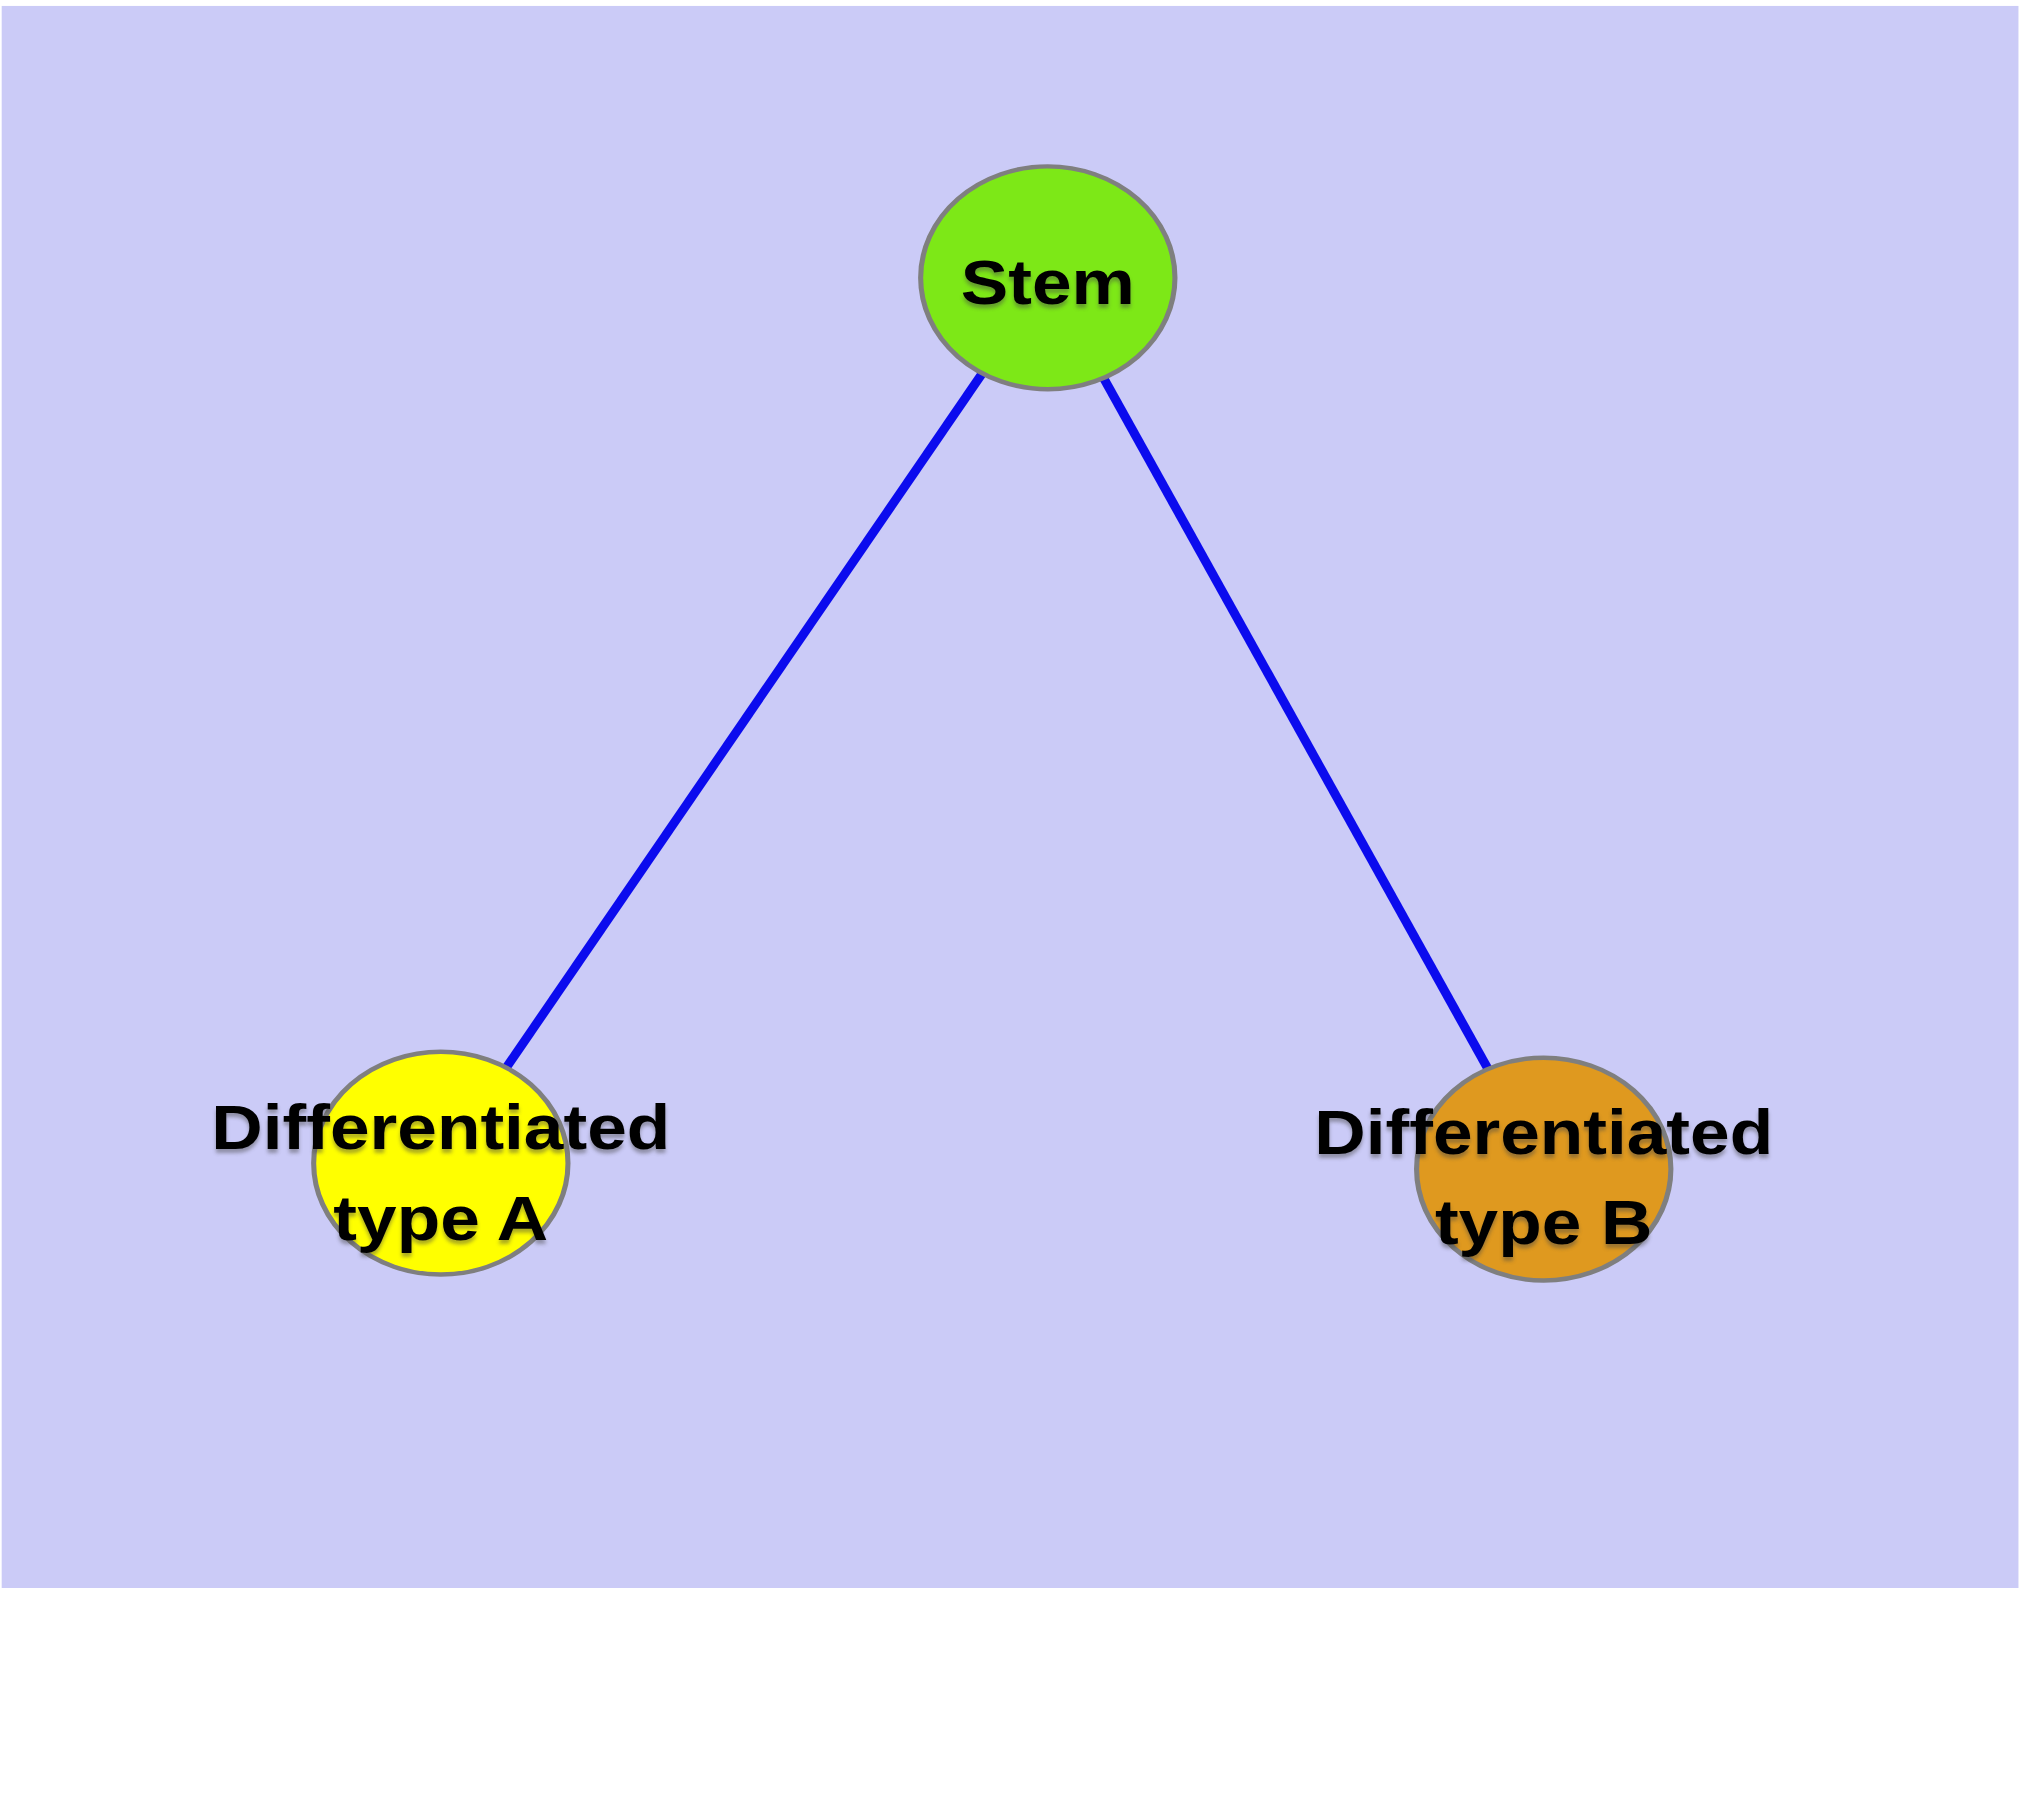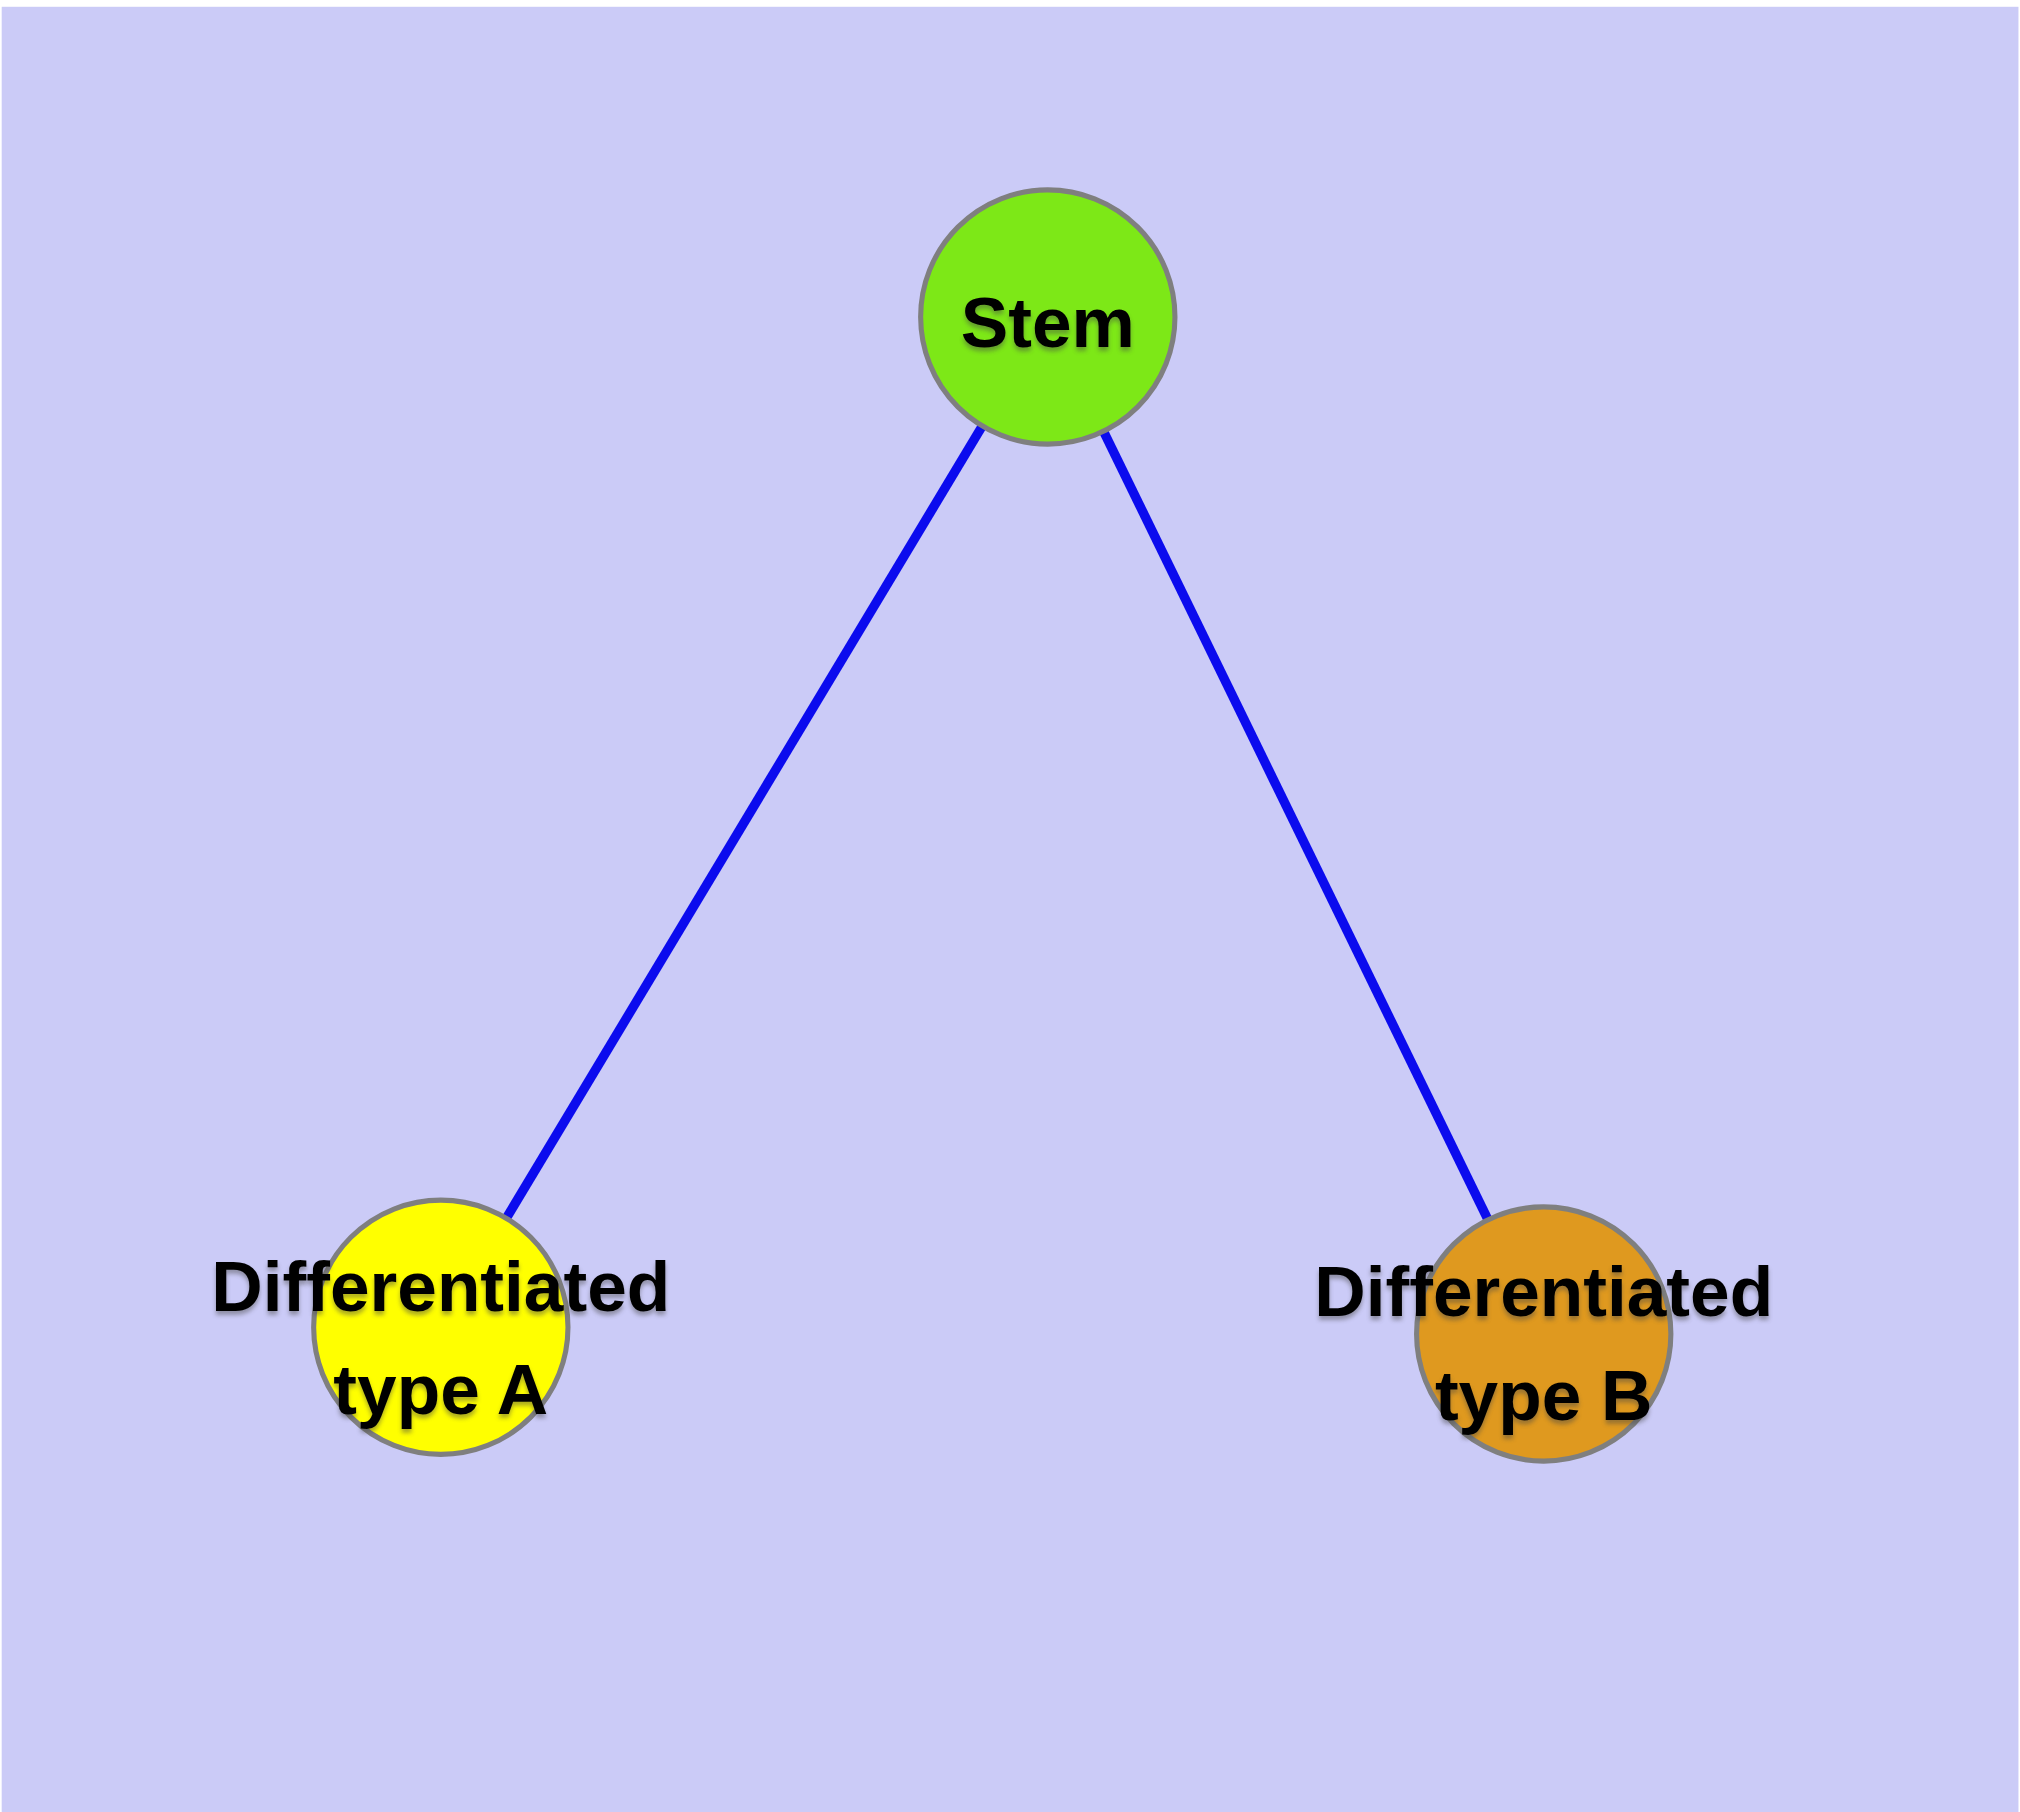--- a/index.html
+++ b/index.html
@@ -6,21 +6,21 @@
     margin: 0;
     padding: 0;
     background: #ffffff;
     width: 2021px;
     height: 1812px;
     overflow: hidden;
   }
   .stage {
     position: relative;
     width: 2021px;
-    height: 1812px;
+    height: 1588px;
   }
   .stage svg {
     position: absolute;
     inset: 0;
     width: 100%;
     height: 100%;
     display: block;
   }
   .edge {
     fill: none;

